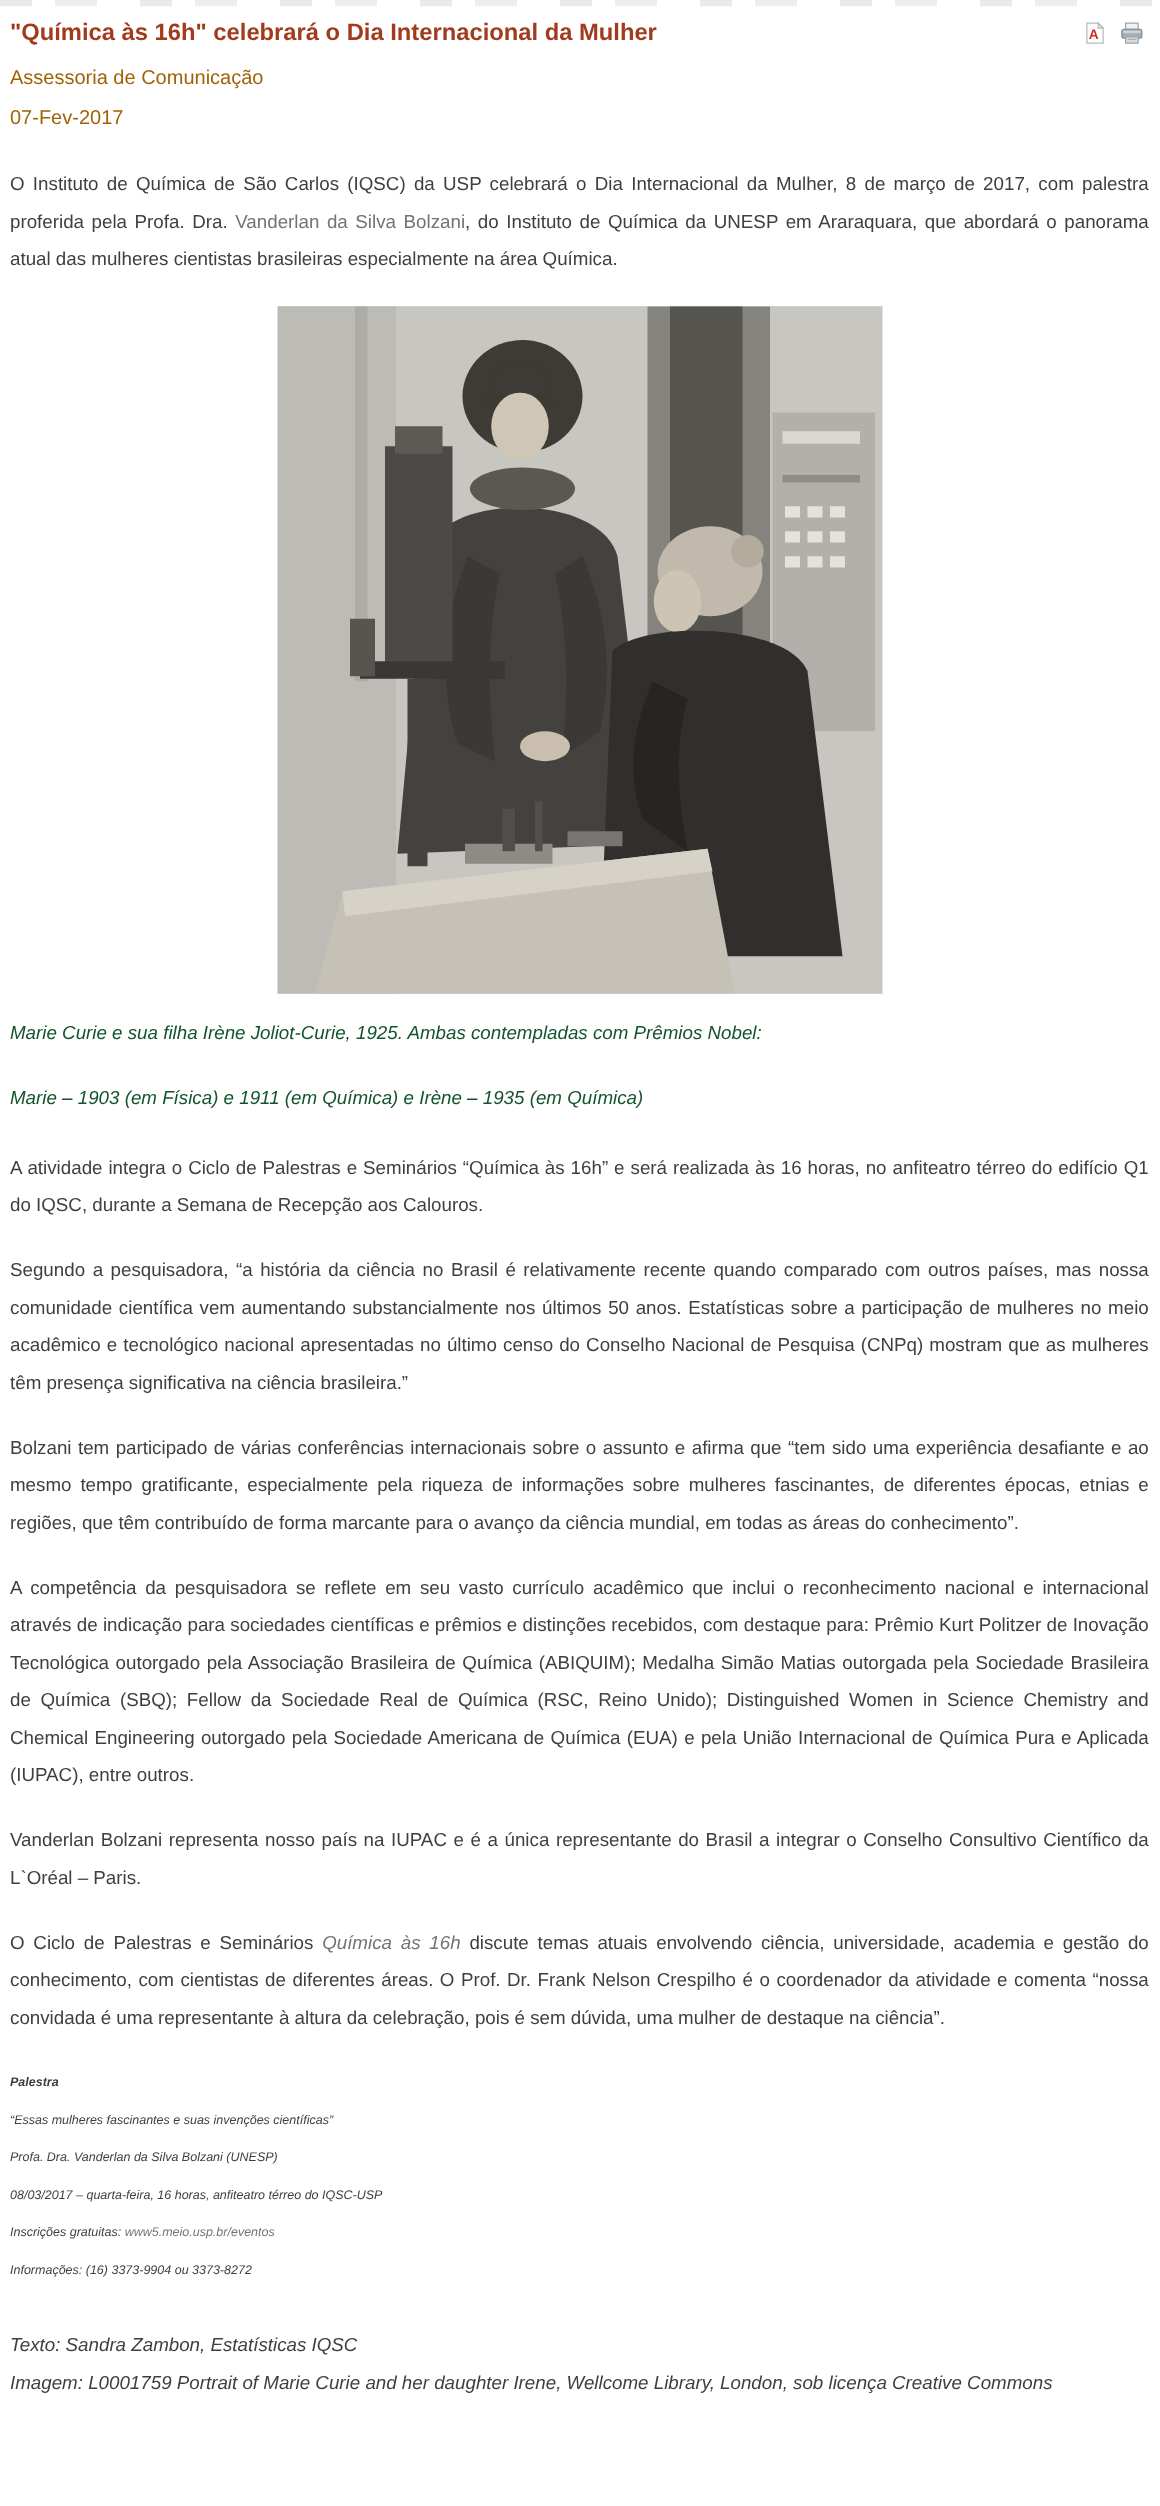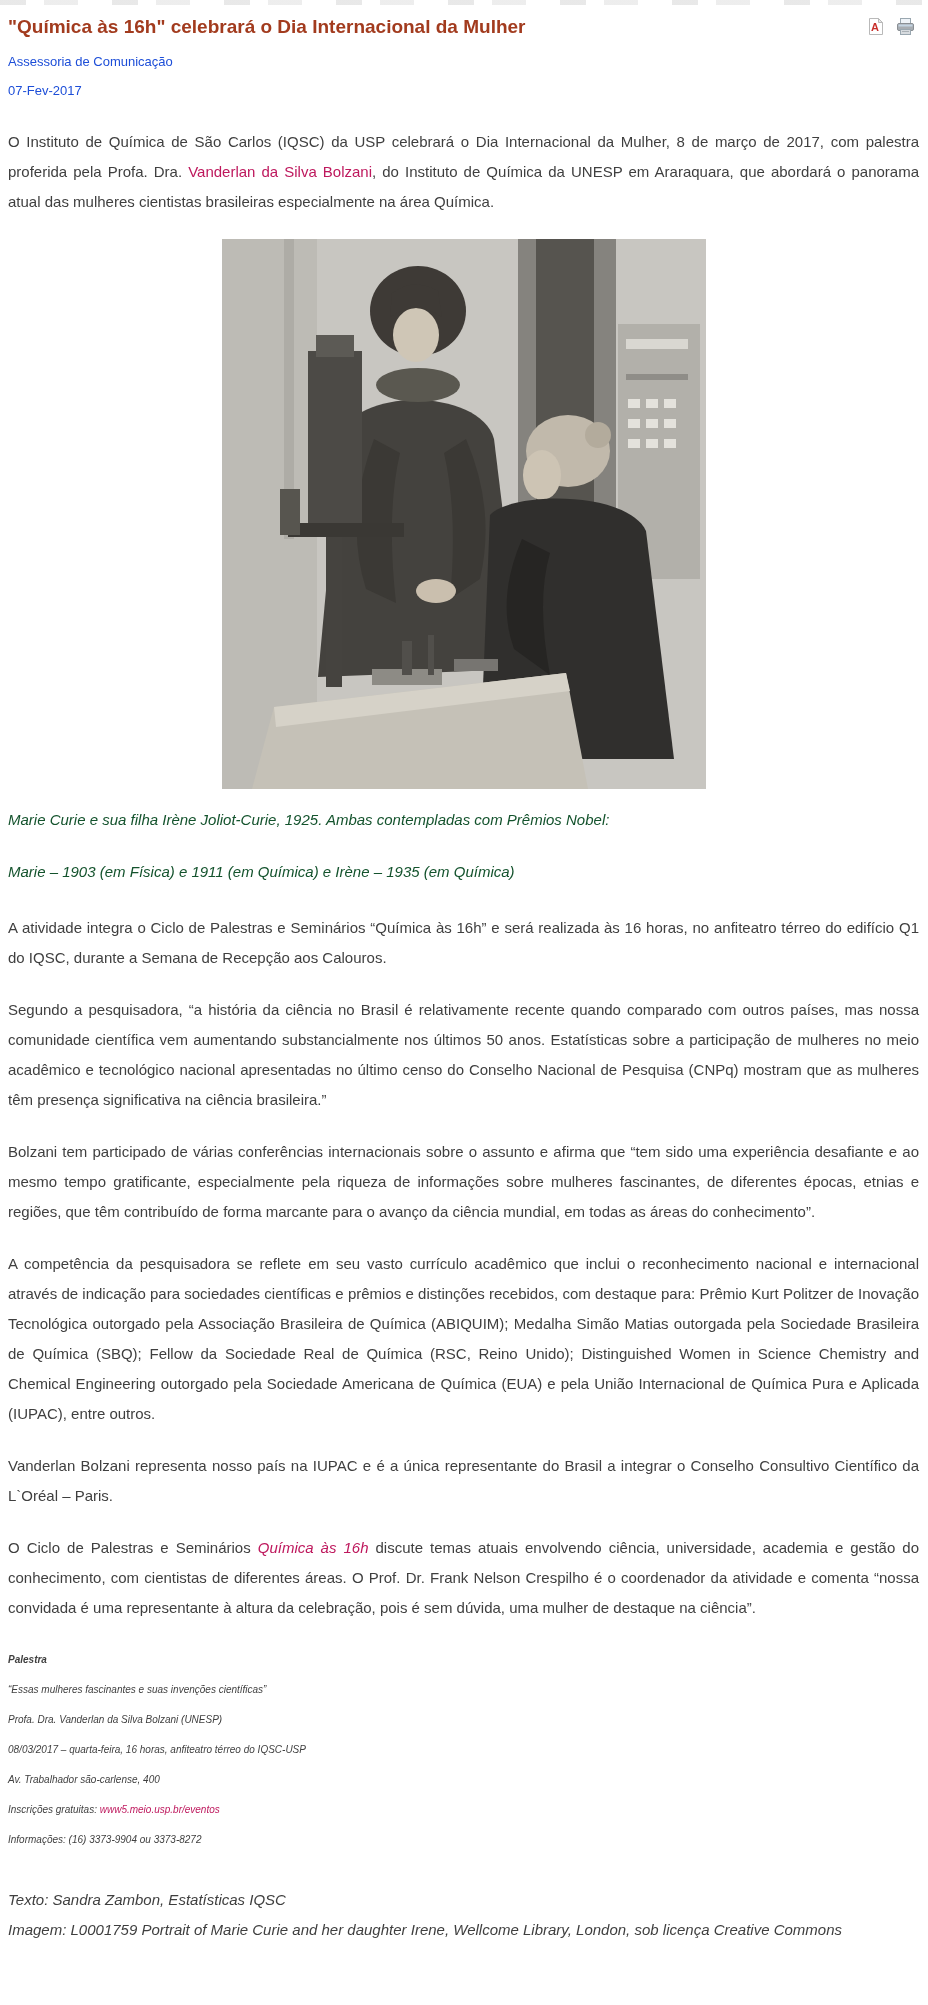--- a/index.html
+++ b/index.html
@@ -29,33 +29,33 @@
   h1.page-title {
     margin: 4px 0 0 0;
     font-size: 19px;
     line-height: 24px;
     font-weight: bold;
     color: #a23b1e;
   }
   .header-icons { display: flex; gap: 11px; margin-top: 6px; padding-right: 4px; }
   .icon-btn { display: inline-block; width: 19px; height: 19px; cursor: pointer; text-decoration: none; }
 
-  .meta { color: #1d4ed8; font-size: 13px; }
+  .meta { color: #a16207; font-size: 16px; }
   .byline { margin-top: 15px; }
   .date { margin-top: 14px; }
 
   .article p, .article .para {
     font-size: 15px;
     line-height: 30px;
     text-align: justify;
     margin: 0 0 22px 0;
   }
   .first-para { margin-top: 29px !important; }
 
-  a.inline-link { color: #be185d; text-decoration: none; cursor: pointer; }
+  a.inline-link { color: #737373; text-decoration: none; cursor: pointer; }
   .italic-link { font-style: italic; }
 
   figure.photo-figure {
     margin: 6px 0 12px 0;
     text-align: center;
   }
   .photo-frame {
     display: inline-block;
     width: 484px;
     height: 550px;
@@ -184,21 +184,20 @@
 
     <p class="para">Vanderlan Bolzani representa nosso país na IUPAC e é a única representante do Brasil a integrar o Conselho Consultivo Científico da L`Oréal – Paris.</p>
 
     <p class="para"><span>O Ciclo de Palestras e Seminários </span><a class="inline-link italic-link">Química às 16h</a><span> discute temas atuais envolvendo ciência, universidade, academia e gestão do conhecimento, com cientistas de diferentes áreas.  O Prof. Dr. Frank Nelson Crespilho é o coordenador da atividade e comenta “nossa convidada é uma representante à altura da celebração, pois é sem dúvida, uma mulher de destaque na ciência”.</span></p>
 
     <div class="event-block">
       <div class="event-heading">Palestra</div>
       <div>“Essas mulheres fascinantes e suas invenções científicas”</div>
       <div>Profa. Dra. Vanderlan da Silva Bolzani (UNESP)</div>
       <div>08/03/2017 – quarta-feira, 16 horas, anfiteatro térreo do IQSC-USP</div>
-      <div>Av. Trabalhador são-carlense, 400</div>
       <div><span>Inscrições gratuitas: </span><a class="inline-link">www5.meio.usp.br/eventos</a></div>
       <div>Informações: (16) 3373-9904 ou 3373-8272</div>
     </div>
 
     <div class="credits">
       <div>Texto: Sandra Zambon, Estatísticas IQSC</div>
       <div class="image-credit">Imagem:  L0001759 Portrait of Marie Curie and her daughter Irene, Wellcome Library, London, sob licença Creative Commons</div>
     </div>
 
   </div>

